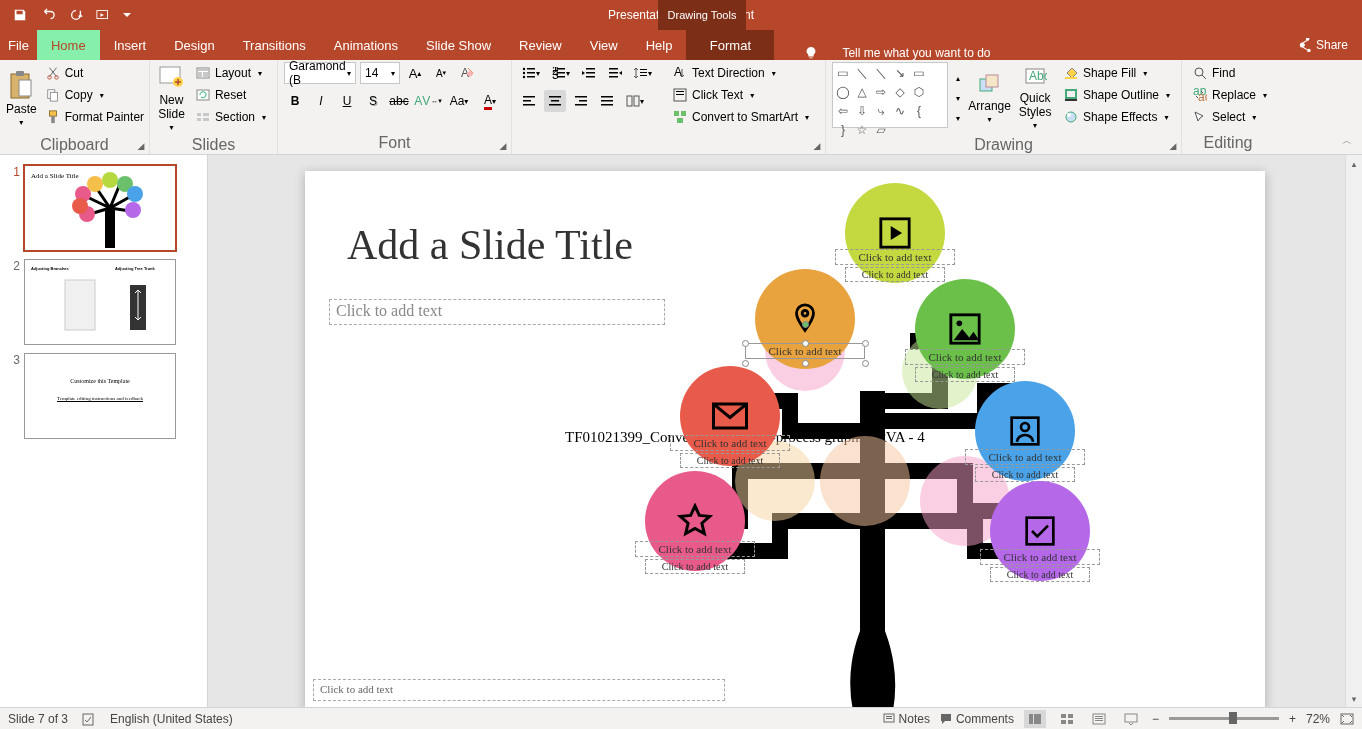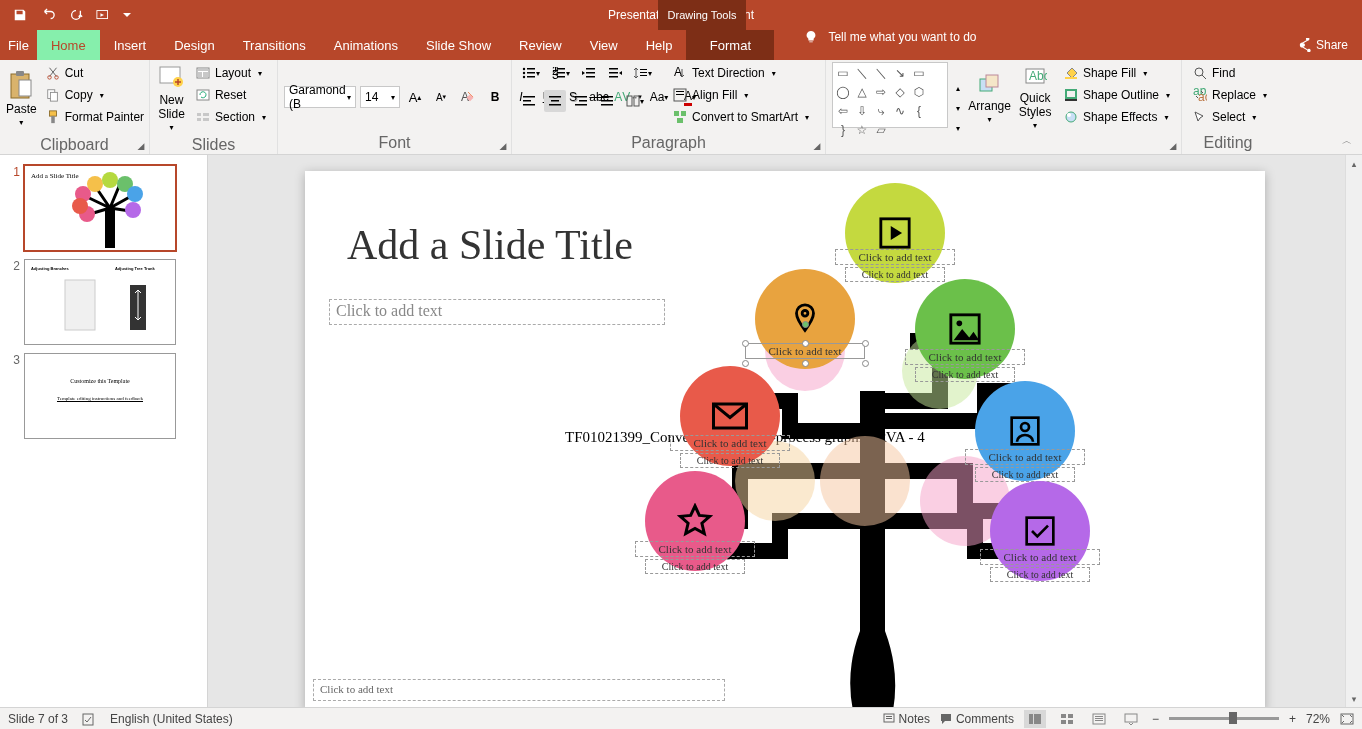--- a/index.html
+++ b/index.html
@@ -10,21 +10,21 @@
 .doc-title{position:absolute;left:50%;transform:translateX(-50%);font-size:12px}
 .context-tab{position:absolute;left:658px;top:0;width:88px;height:30px;background:#7d2e16;display:flex;align-items:center;justify-content:center;font-size:11px}
 .win-controls{position:absolute;right:0;display:flex;align-items:center;height:30px}
 .signin-btn{background:#fff;color:#b7472a;padding:2px 14px;font-size:12px;margin-right:16px;cursor:pointer;height:20px;display:flex;align-items:center}
 .win-btn{width:46px;height:30px;display:flex;align-items:center;justify-content:center;cursor:pointer}
 .tabs-row{height:30px;background:#b7472a;display:flex;align-items:stretch;color:#fff}
 .tab{padding:0 14px;display:flex;align-items:center;font-size:13px;cursor:pointer}
 .tab.file{padding:0 8px}
 .tab.active{background:#86efac;color:#b7472a}
 .tab.context{background:#7d2e16;width:88px;justify-content:center}
-.tellme{display:flex;align-items:flex-start;gap:10px;margin-left:30px;font-size:12px;color:#fff}
+.tellme{display:flex;align-items:flex-end;gap:24px;margin-left:30px;font-size:12px;color:#fff}
 .share{margin-left:auto;padding:0 14px;display:flex;align-items:center;gap:4px;font-size:12px;cursor:pointer}
 .ribbon{height:95px;background:#f3f2f1;display:flex;border-bottom:1px solid #d4d4d4;position:relative}
 .group{display:flex;flex-direction:column;border-right:1px solid #e1e1e1;padding:2px 6px 0;position:relative}
 .group-label{font-size:16px;color:#666;text-align:center;padding:2px 0;margin-top:auto}
 .group-body{display:flex;gap:4px;flex:1}
 .big-btn{display:flex;flex-direction:column;align-items:center;justify-content:center;width:44px;height:72px;cursor:pointer;border-radius:2px;font-size:11px;text-align:center;gap:2px}
 .med-btn{display:flex;align-items:center;gap:5px;padding:2px 5px;height:22px;cursor:pointer;border-radius:2px;font-size:11px;white-space:nowrap}
 .vstack{display:flex;flex-direction:column;gap:0}
 .launcher{position:absolute;right:2px;bottom:2px;width:12px;height:12px;font-size:9px;color:#666;cursor:pointer;display:flex;align-items:center;justify-content:center}
 .font-row{display:flex;gap:4px;align-items:center}
@@ -208,21 +208,21 @@
             </svg>
             <span>Section</span>
             <span style="font-size:8px;margin-left:2px">▾</span>
           </div>
       </div>
     </div>
     <div class="group-label">Slides</div>
   </div>
 
   <div class="group" style="width:234px">
-    <div class="group-body" style="flex-direction:row;gap:6px">
+    <div class="group-body" style="flex-direction:column;gap:6px">
       <div class="font-row">
         <div class="font-name">
             <span>Garamond (B</span>
             <span style="font-size:8px">▾</span>
           </div>
         <div class="font-size">
             <span>14</span>
             <span style="font-size:8px">▾</span>
           </div>
         <div class="sm-btn" style="font-size:13px">A<sup style="font-size:8px">▴</sup></div>
@@ -362,35 +362,34 @@
             </svg>
             <span>Text Direction</span>
             <span style="font-size:8px;margin-left:2px">▾</span>
           </div>
         <div class="med-btn">
             <svg width="14" height="14" viewBox="0 0 14 14">
               <rect x="1" y="1" width="12" height="12" fill="none" stroke="#555"></rect>
               <rect x="3" y="3" width="8" height="1"></rect>
               <rect x="3" y="6" width="8" height="1"></rect>
             </svg>
-            <span>Align Fill</span>
+            <span>Click Text</span>
             <span style="font-size:8px;margin-left:2px">▾</span>
           </div>
         <div class="med-btn">
             <svg width="14" height="14" viewBox="0 0 14 14">
               <rect x="1" y="1" width="5" height="5" fill="#6bc06b"></rect>
               <rect x="8" y="1" width="5" height="5" fill="#6bc06b"></rect>
               <rect x="4" y="8" width="6" height="5" fill="#6bc06b"></rect>
             </svg>
             <span>Convert to SmartArt</span>
             <span style="font-size:8px;margin-left:2px">▾</span>
           </div>
       </div>
     </div>
-    <div class="group-label">Paragraph</div>
     <div class="launcher">◢</div>
   </div>
 
   <div class="group" style="width:356px">
     <div class="group-body">
       <div class="shape-gallery">
         <div class="shape-item">▭</div>
         <div class="shape-item">＼</div>
         <div class="shape-item">＼</div>
         <div class="shape-item">↘</div>
@@ -451,20 +450,21 @@
         <div class="med-btn">
             <svg width="14" height="14" viewBox="0 0 14 14">
               <circle cx="7" cy="7" r="5" fill="#c8dff5" stroke="#4a7"></circle>
               <circle cx="5" cy="5" r="2" fill="#fff"></circle>
             </svg>
             <span>Shape Effects</span>
             <span style="font-size:8px;margin-left:2px">▾</span>
           </div>
       </div>
     </div>
+    <div class="group-label">Drawing</div>
     <div class="launcher">◢</div>
   </div>
 
   <div class="group" style="width:92px;border-right:none">
     <div class="group-body">
       <div class="vstack">
         <div class="med-btn">
             <svg width="14" height="14" viewBox="0 0 14 14">
               <circle cx="6" cy="6" r="4" fill="none" stroke="#555"></circle>
               <path stroke="#555" d="M9 9l4 4"></path>

